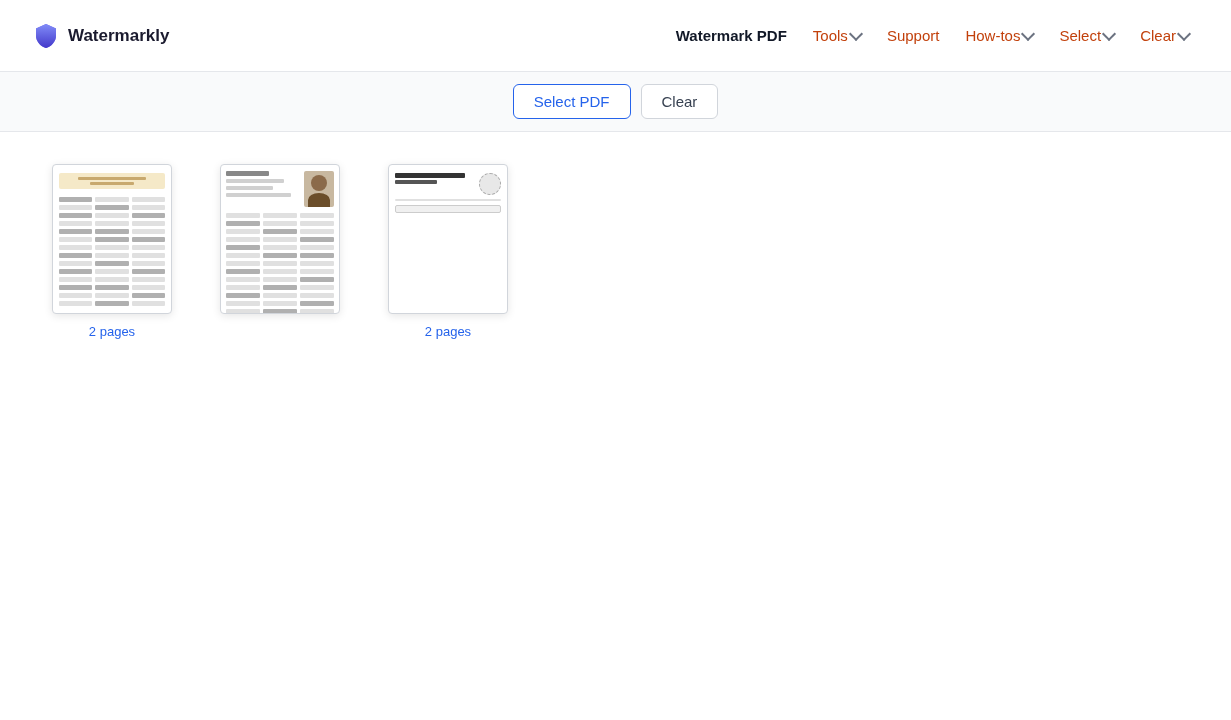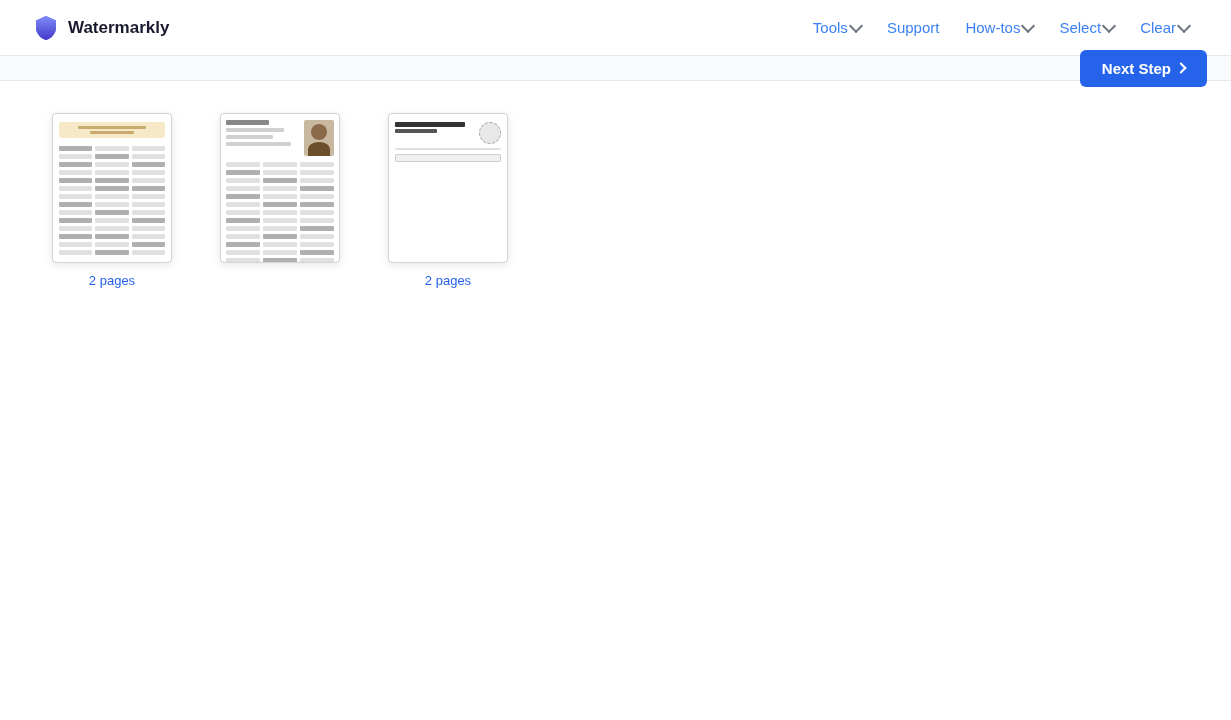--- a/index.html
+++ b/index.html
@@ -4,21 +4,21 @@
   <style>
     * { margin: 0; padding: 0; box-sizing: border-box; }
     body { font-family: -apple-system, BlinkMacSystemFont, 'Segoe UI', sans-serif; background: #fff; min-height: 720px; }
 
     
     .header {
       display: flex;
       align-items: center;
       justify-content: space-between;
       padding: 0 32px;
-      height: 56px;
+      height: 72px;
       border-bottom: 1px solid #e5e7eb;
     }
     .logo-area {
       display: flex;
       align-items: center;
       gap: 8px;
     }
     .logo-icon {
       width: 28px;
       height: 28px;
@@ -32,21 +32,21 @@
       display: flex;
       align-items: center;
       gap: 6px;
     }
     .nav-item {
       display: flex;
       align-items: center;
       gap: 3px;
       padding: 6px 10px;
       font-size: 15px;
-      color: #3b82f6;
+      color: #c2410c;
       cursor: pointer;
       border-radius: 4px;
       white-space: nowrap;
     }
     .nav-item.active {
       font-weight: 700;
       color: #111827;
     }
     .chevron-down {
       display: inline-block;
@@ -321,20 +321,23 @@
         <linearGradient id="shield-grad" x1="14" y1="2" x2="14" y2="26" gradientUnits="userSpaceOnUse">
           <stop stop-color="#818CF8"></stop>
           <stop offset="1" stop-color="#4338CA"></stop>
         </linearGradient>
       </defs>
     </svg>
     <span class="logo-text">Watermarkly</span>
   </div>
 
   <nav class="nav">
+    <div class="nav-item active">
+      <span>Watermark PDF</span>
+    </div>
     <div class="nav-item">
       <span>Tools</span>
       <span class="chevron-down"></span>
     </div>
     <div class="nav-item">
       <span>Support</span>
     </div>
     <div class="nav-item">
       <span>How-tos</span>
       <span class="chevron-down"></span>
@@ -344,24 +347,24 @@
       <span class="chevron-down"></span>
     </div>
     <div class="nav-item">
       <span>Clear</span>
       <span class="chevron-down"></span>
     </div>
   </nav>
 </header>
 
 <div class="toolbar">
-  <button class="btn-next-step">
-    <span>Next Step</span>
-    <span class="arrow-right"></span>
-  </button>
+  <div class="toolbar-center">
+    <button class="btn-select-pdf">Select PDF</button>
+    <button class="btn-clear">Clear</button>
+  </div>
 </div>
 
 <div class="main-content">
 
   <div class="pdf-card">
     <div class="pdf-thumbnail">
       <div class="thumb-inner">
         <div class="doc1-header">
           <div class="doc1-header-line"></div>
           <div class="doc1-header-line short"></div>

